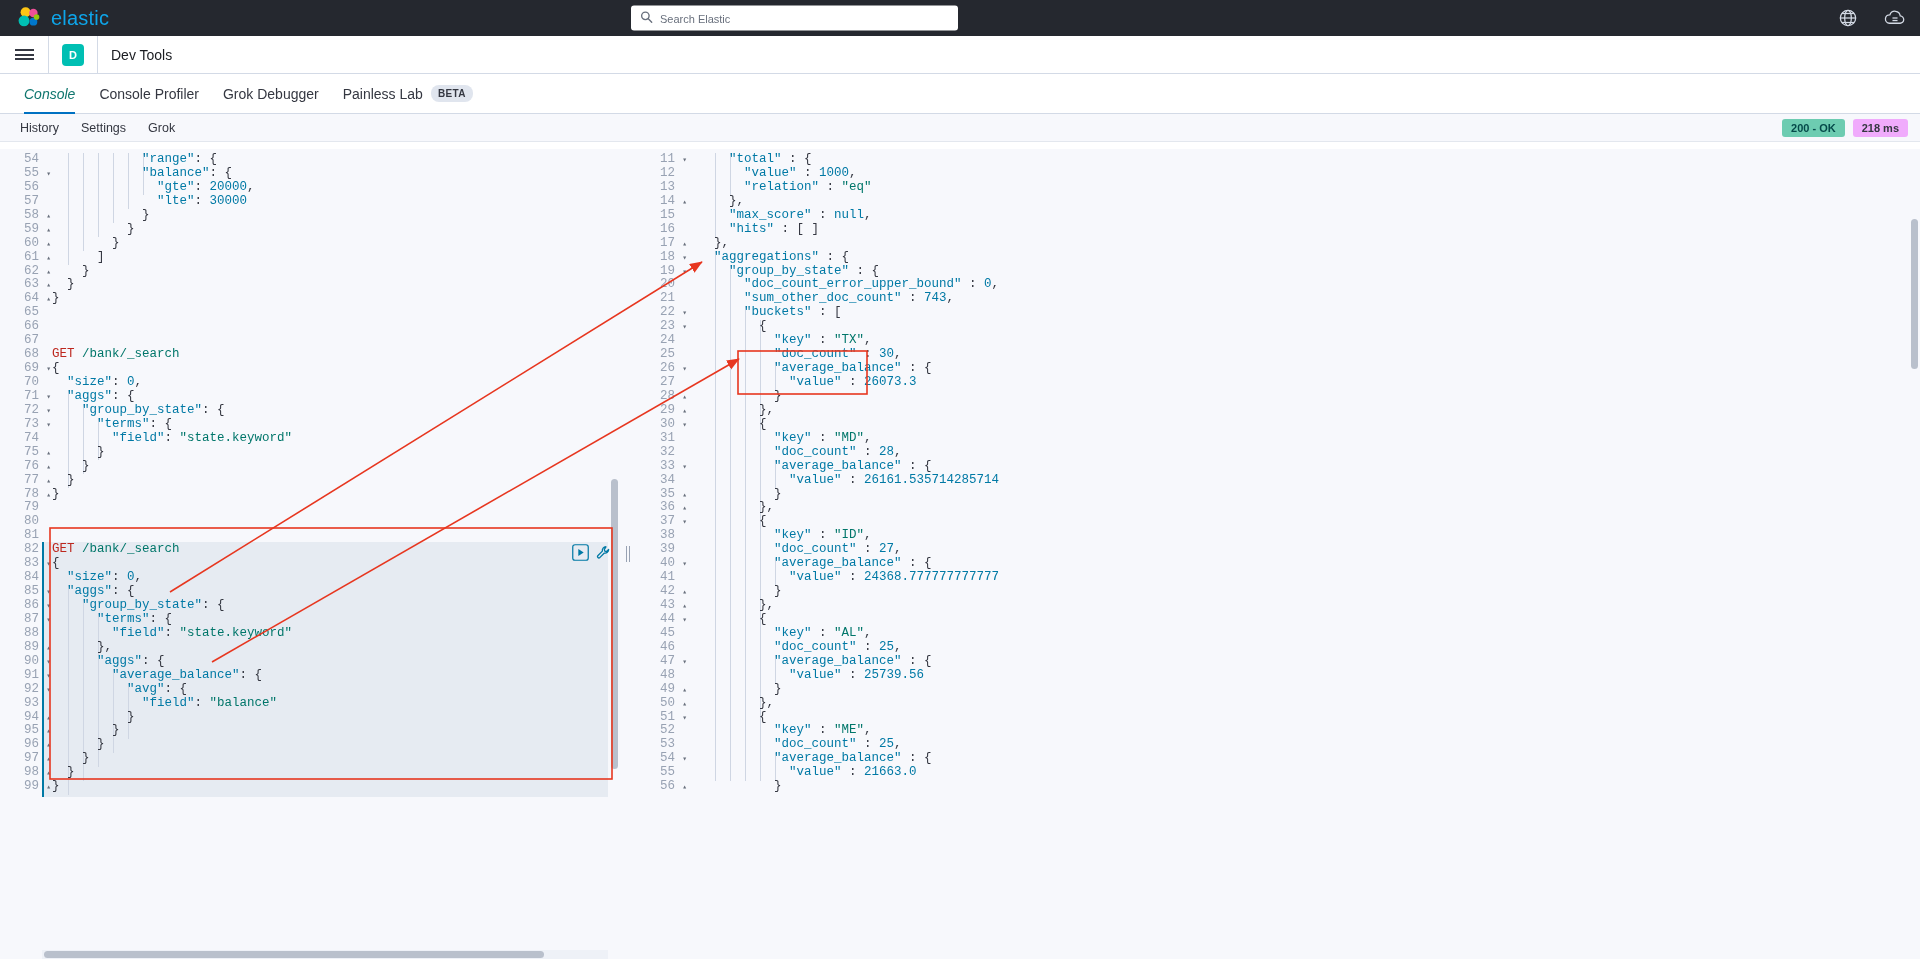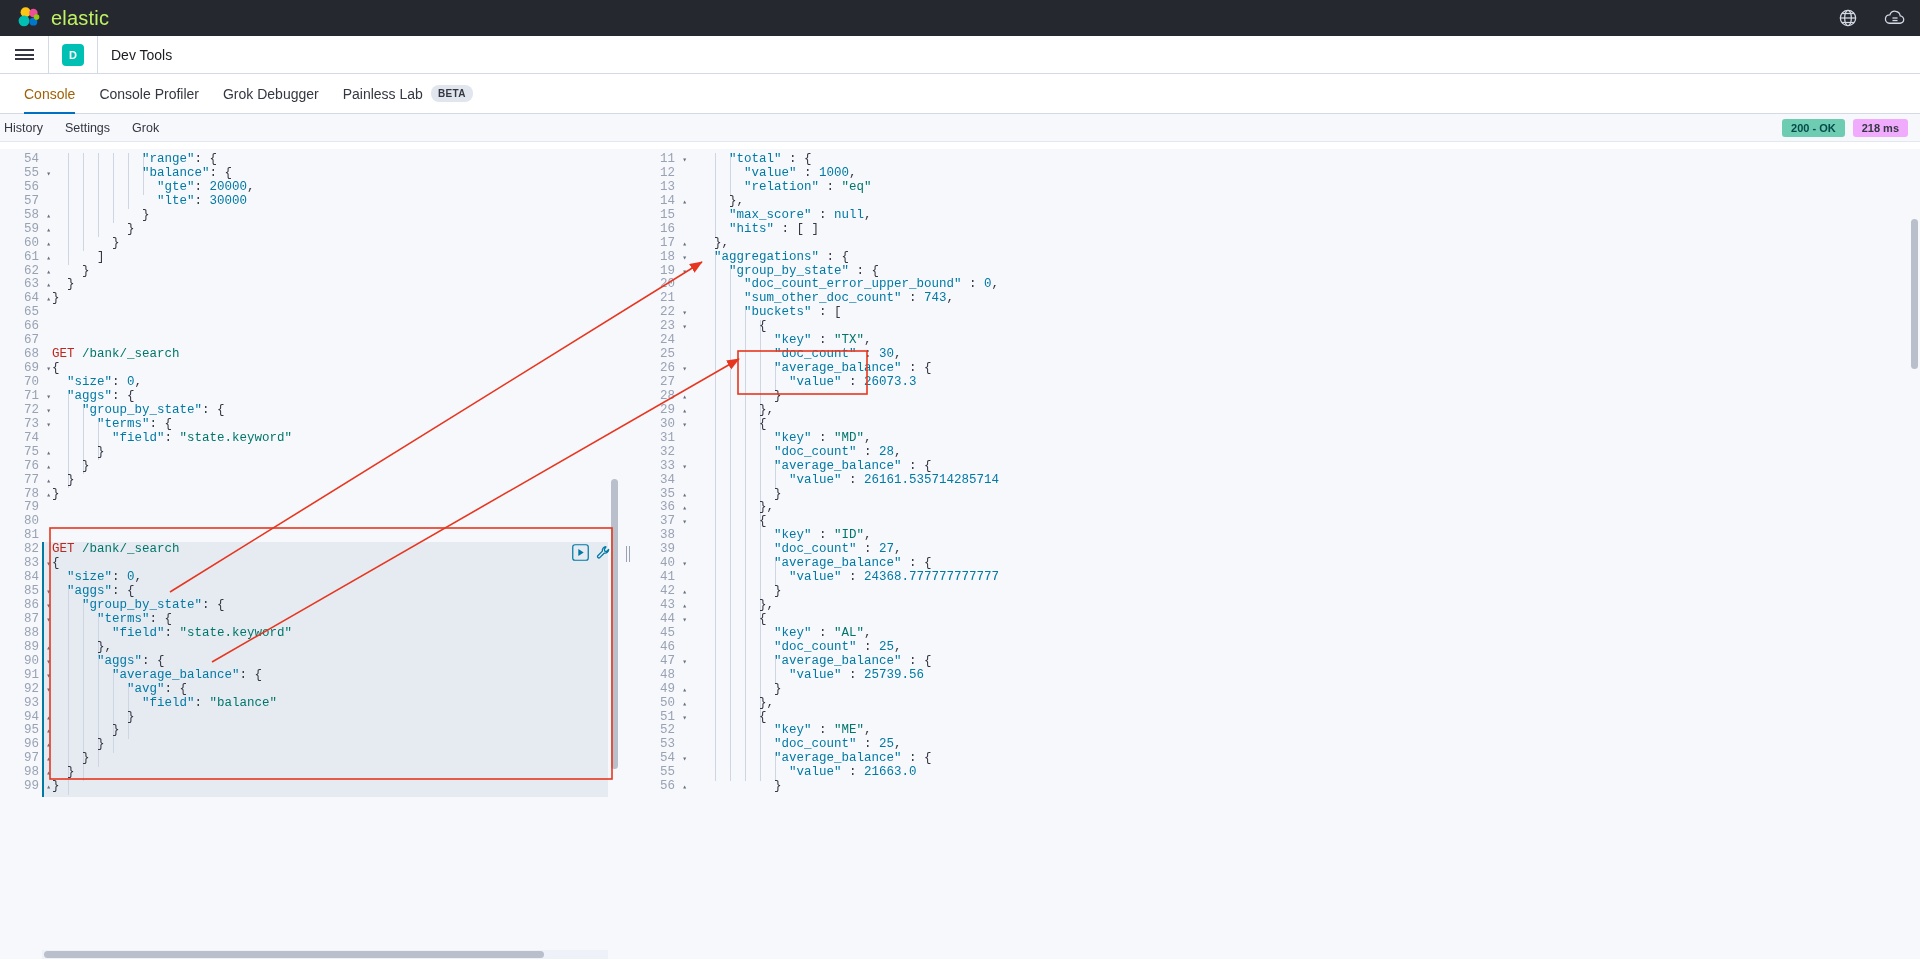--- a/index.html
+++ b/index.html
@@ -11,21 +11,21 @@
   }
 
   
   .topbar {
     height: 36px; background: #25282f;
     display: flex; align-items: center;
     position: relative;
   }
   .brand { display: flex; align-items: center; gap: 9px; padding-left: 17px; }
   .brand-logo { width: 25px; height: 25px; position: relative; }
-  .brand-name { color: #bef264; font-size: 20px; letter-spacing: .2px; font-weight: 400; }
+  .brand-name { color: #0ea5e9; font-size: 20px; letter-spacing: .2px; font-weight: 400; }
   .search-wrap {
     position: absolute; left: 631px; top: 50%; transform: translateY(-50%);
     width: 327px; height: 25px;
     background: #ffffff; border-radius: 3px;
     display: flex; align-items: center; gap: 7px; padding: 0 9px;
   }
   .search-input {
     border: none; outline: none; background: transparent;
     font-family: "Liberation Sans", sans-serif; font-size: 11px;
     color: #343741; width: 100%;
@@ -59,36 +59,36 @@
     height: 40px; background: #ffffff;
     display: flex; align-items: stretch; gap: 0;
     padding-left: 12px;
     border-bottom: 1px solid #d3dae6;
   }
   .tab {
     display: flex; align-items: center; gap: 8px;
     padding: 0 12px; font-size: 14px; color: #343741;
     cursor: pointer; position: relative;
   }
-  .tab.active { color: #a16207; font-weight: 400; }
+  .tab.active { color: #0f766e; font-weight: 400; font-style: italic; }
   .tab.active::after {
     content: ""; position: absolute; left: 12px; right: 12px; bottom: -1px;
     height: 2px; background: #0071c2;
   }
   .beta-badge {
     background: #e0e5ee; color: #343741;
     font-size: 10px; font-weight: 700; letter-spacing: .4px;
     border-radius: 8px; padding: 3px 7px;
   }
 
   
   .consolebar {
     height: 28px; background: #f7f8fc;
     display: flex; align-items: center; gap: 22px;
-    padding: 0 4px;
+    padding: 0 20px;
     border-bottom: 1px solid #e3e7ee;
     position: relative;
   }
   .consolebar a { font-size: 12.5px; color: #343741; text-decoration: none; cursor: pointer; }
   .status-wrap { position: absolute; right: 12px; display: flex; align-items: center; gap: 8px; }
   .status-ok {
     background: #6dccb1; color: #054a4a;
     font-size: 11px; font-weight: 700;
     border-radius: 3px; padding: 3px 9px;
   }
@@ -189,20 +189,29 @@
         <circle cx="11" cy="8" r="6.4" fill="#fec514"></circle>
         <circle cx="21" cy="9" r="5.4" fill="#ee5098"></circle>
         <circle cx="9" cy="19" r="7.0" fill="#00bfb3"></circle>
         <circle cx="21" cy="20" r="5.0" fill="#0077cc"></circle>
         <circle cx="25" cy="14" r="3.6" fill="#93c90e"></circle>
       </svg>
     </span>
     <span class="brand-name">elastic</span>
   </div>
 
+  <div class="search-wrap">
+    <span>
+      <svg width="13" height="13" viewBox="0 0 16 16" fill="none" stroke="#69707d" stroke-width="1.7">
+        <circle cx="6.6" cy="6.6" r="4.6"></circle>
+          <line x1="10.2" y1="10.2" x2="14.4" y2="14.4" stroke-linecap="round"></line>
+      </svg>
+    </span>
+    <input class="search-input" type="text" placeholder="Search Elastic" style="">
+  </div>
 
   <div class="top-icons">
     <span>
       <svg width="20" height="20" viewBox="0 0 24 24" fill="none" stroke="#d4dae5" stroke-width="1.5">
         <circle cx="12" cy="12" r="9.2"></circle>
         <ellipse cx="12" cy="12" rx="4" ry="9.2"></ellipse>
         <line x1="2.9" y1="12" x2="21.1" y2="12"></line>
         <line x1="4.4" y1="6.6" x2="19.6" y2="6.6"></line>
         <line x1="4.4" y1="17.4" x2="19.6" y2="17.4"></line>
       </svg>

